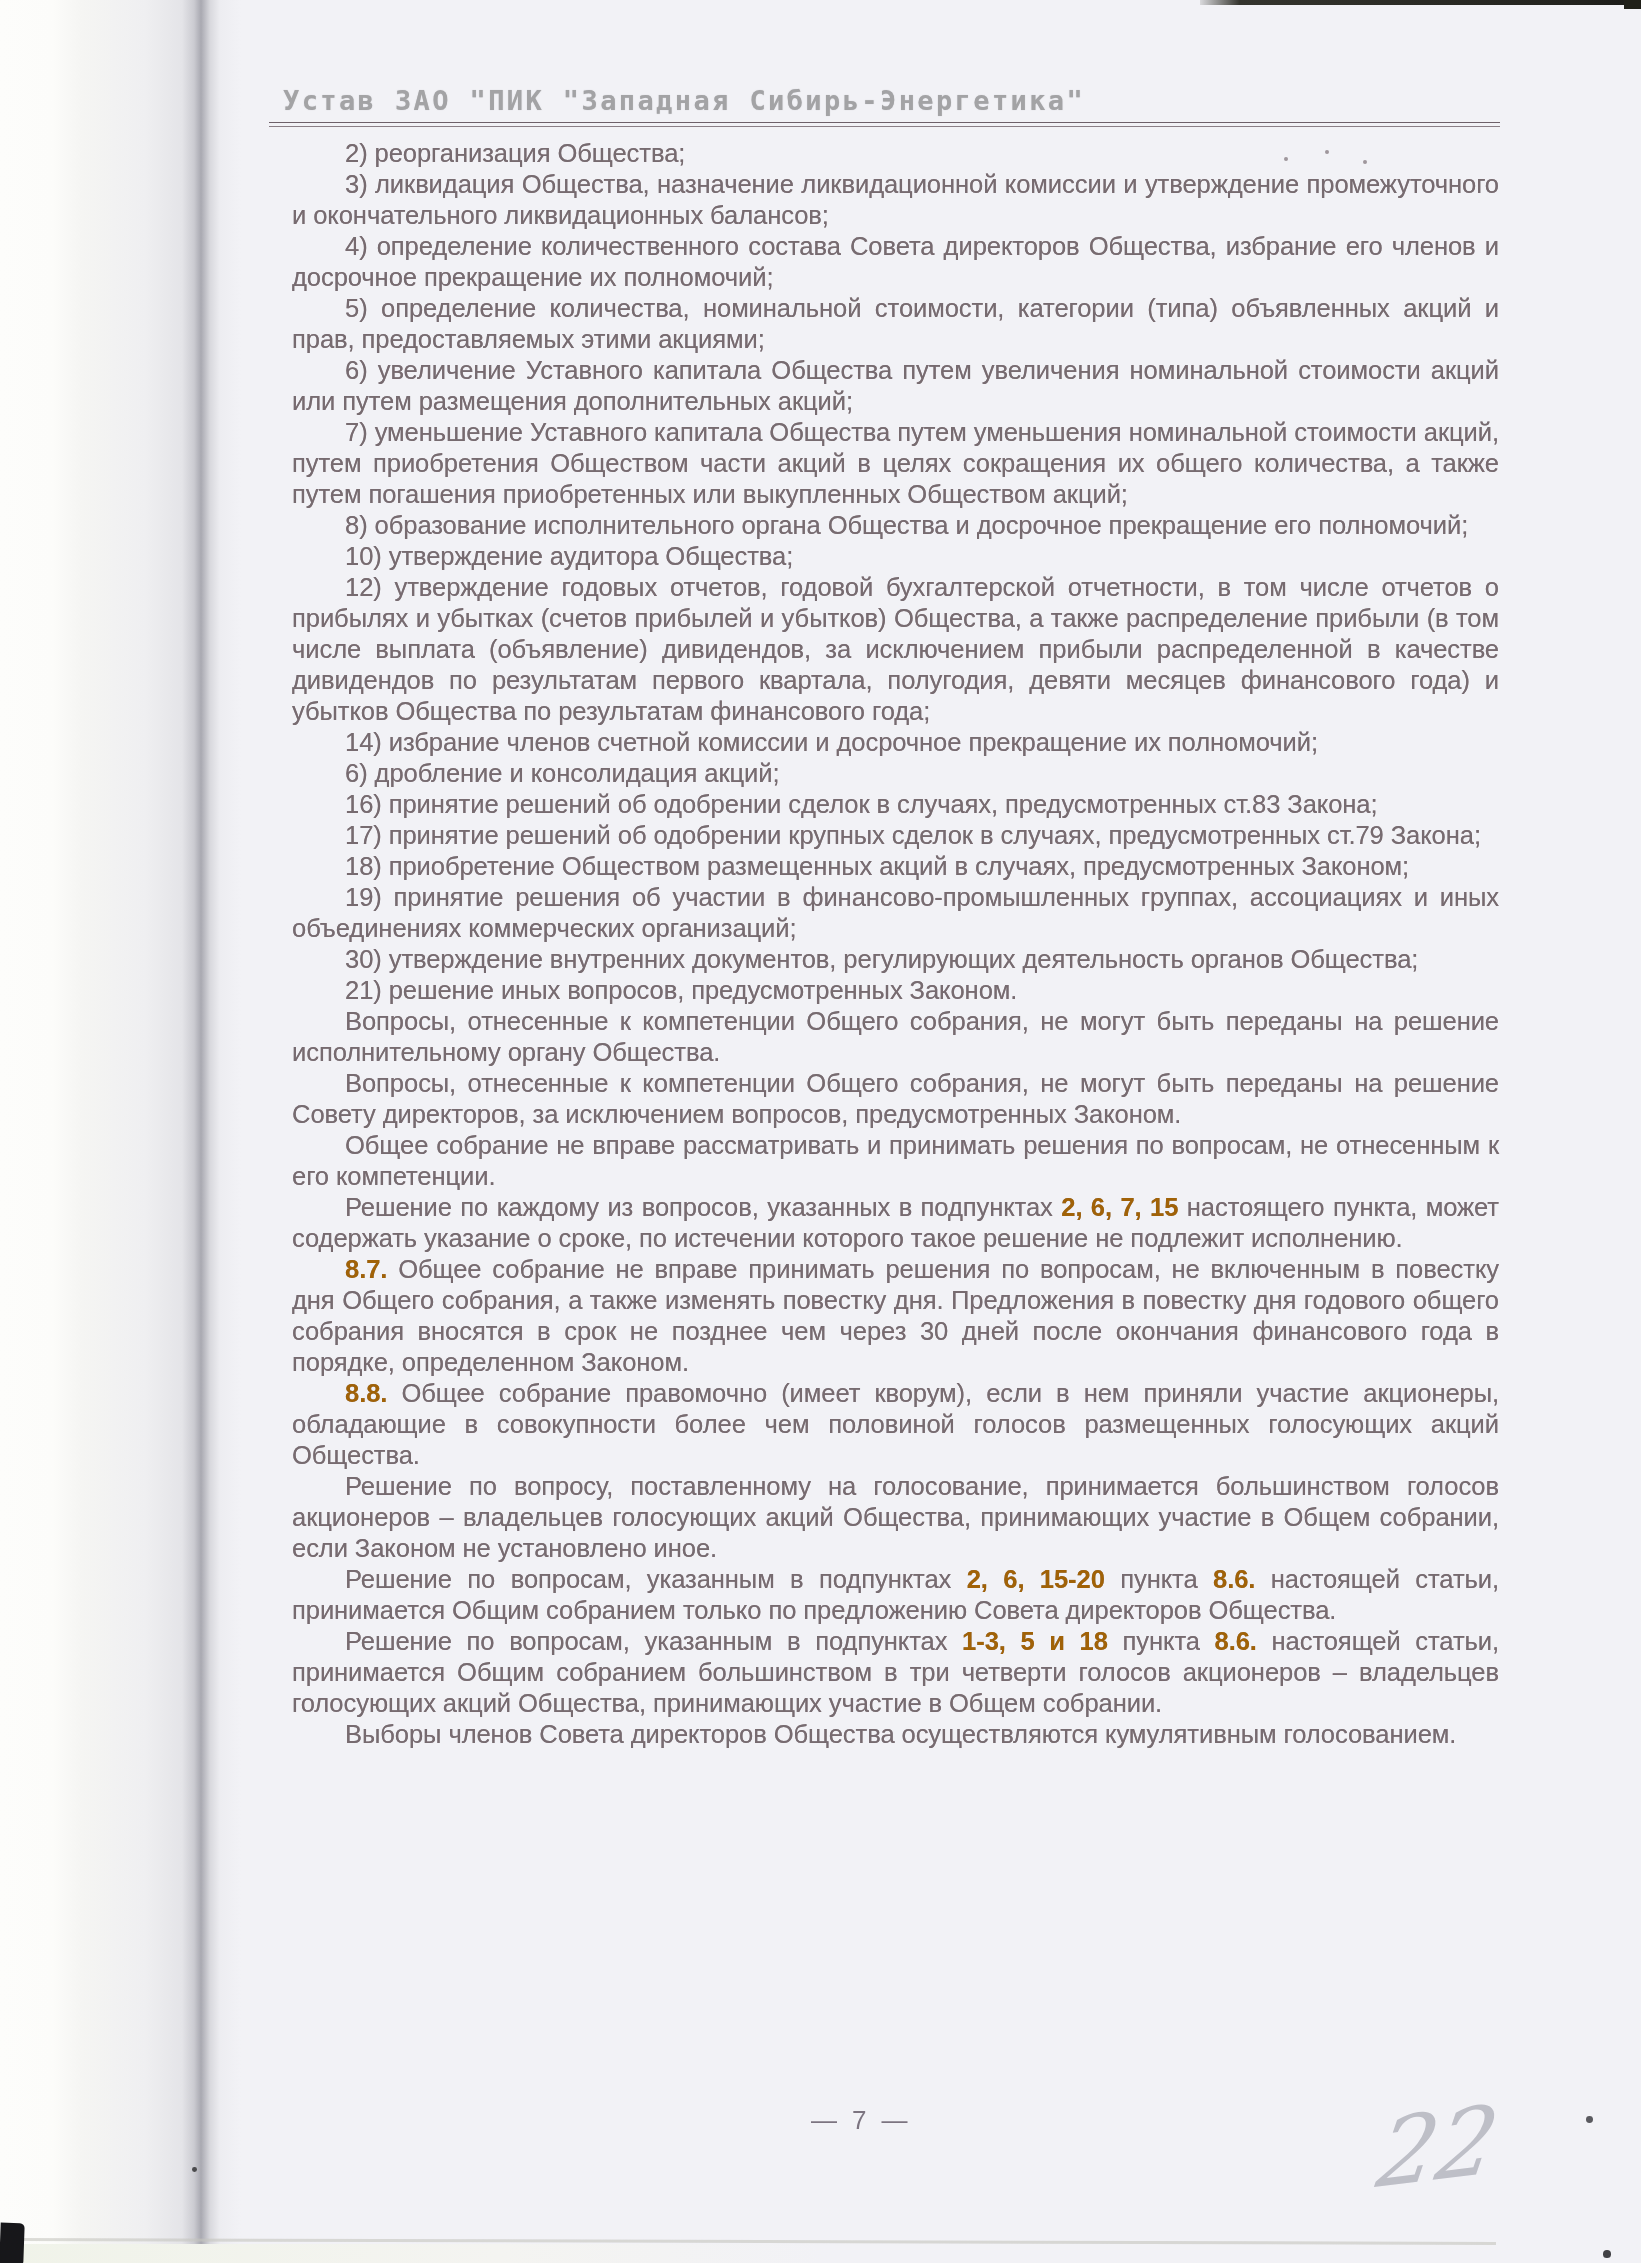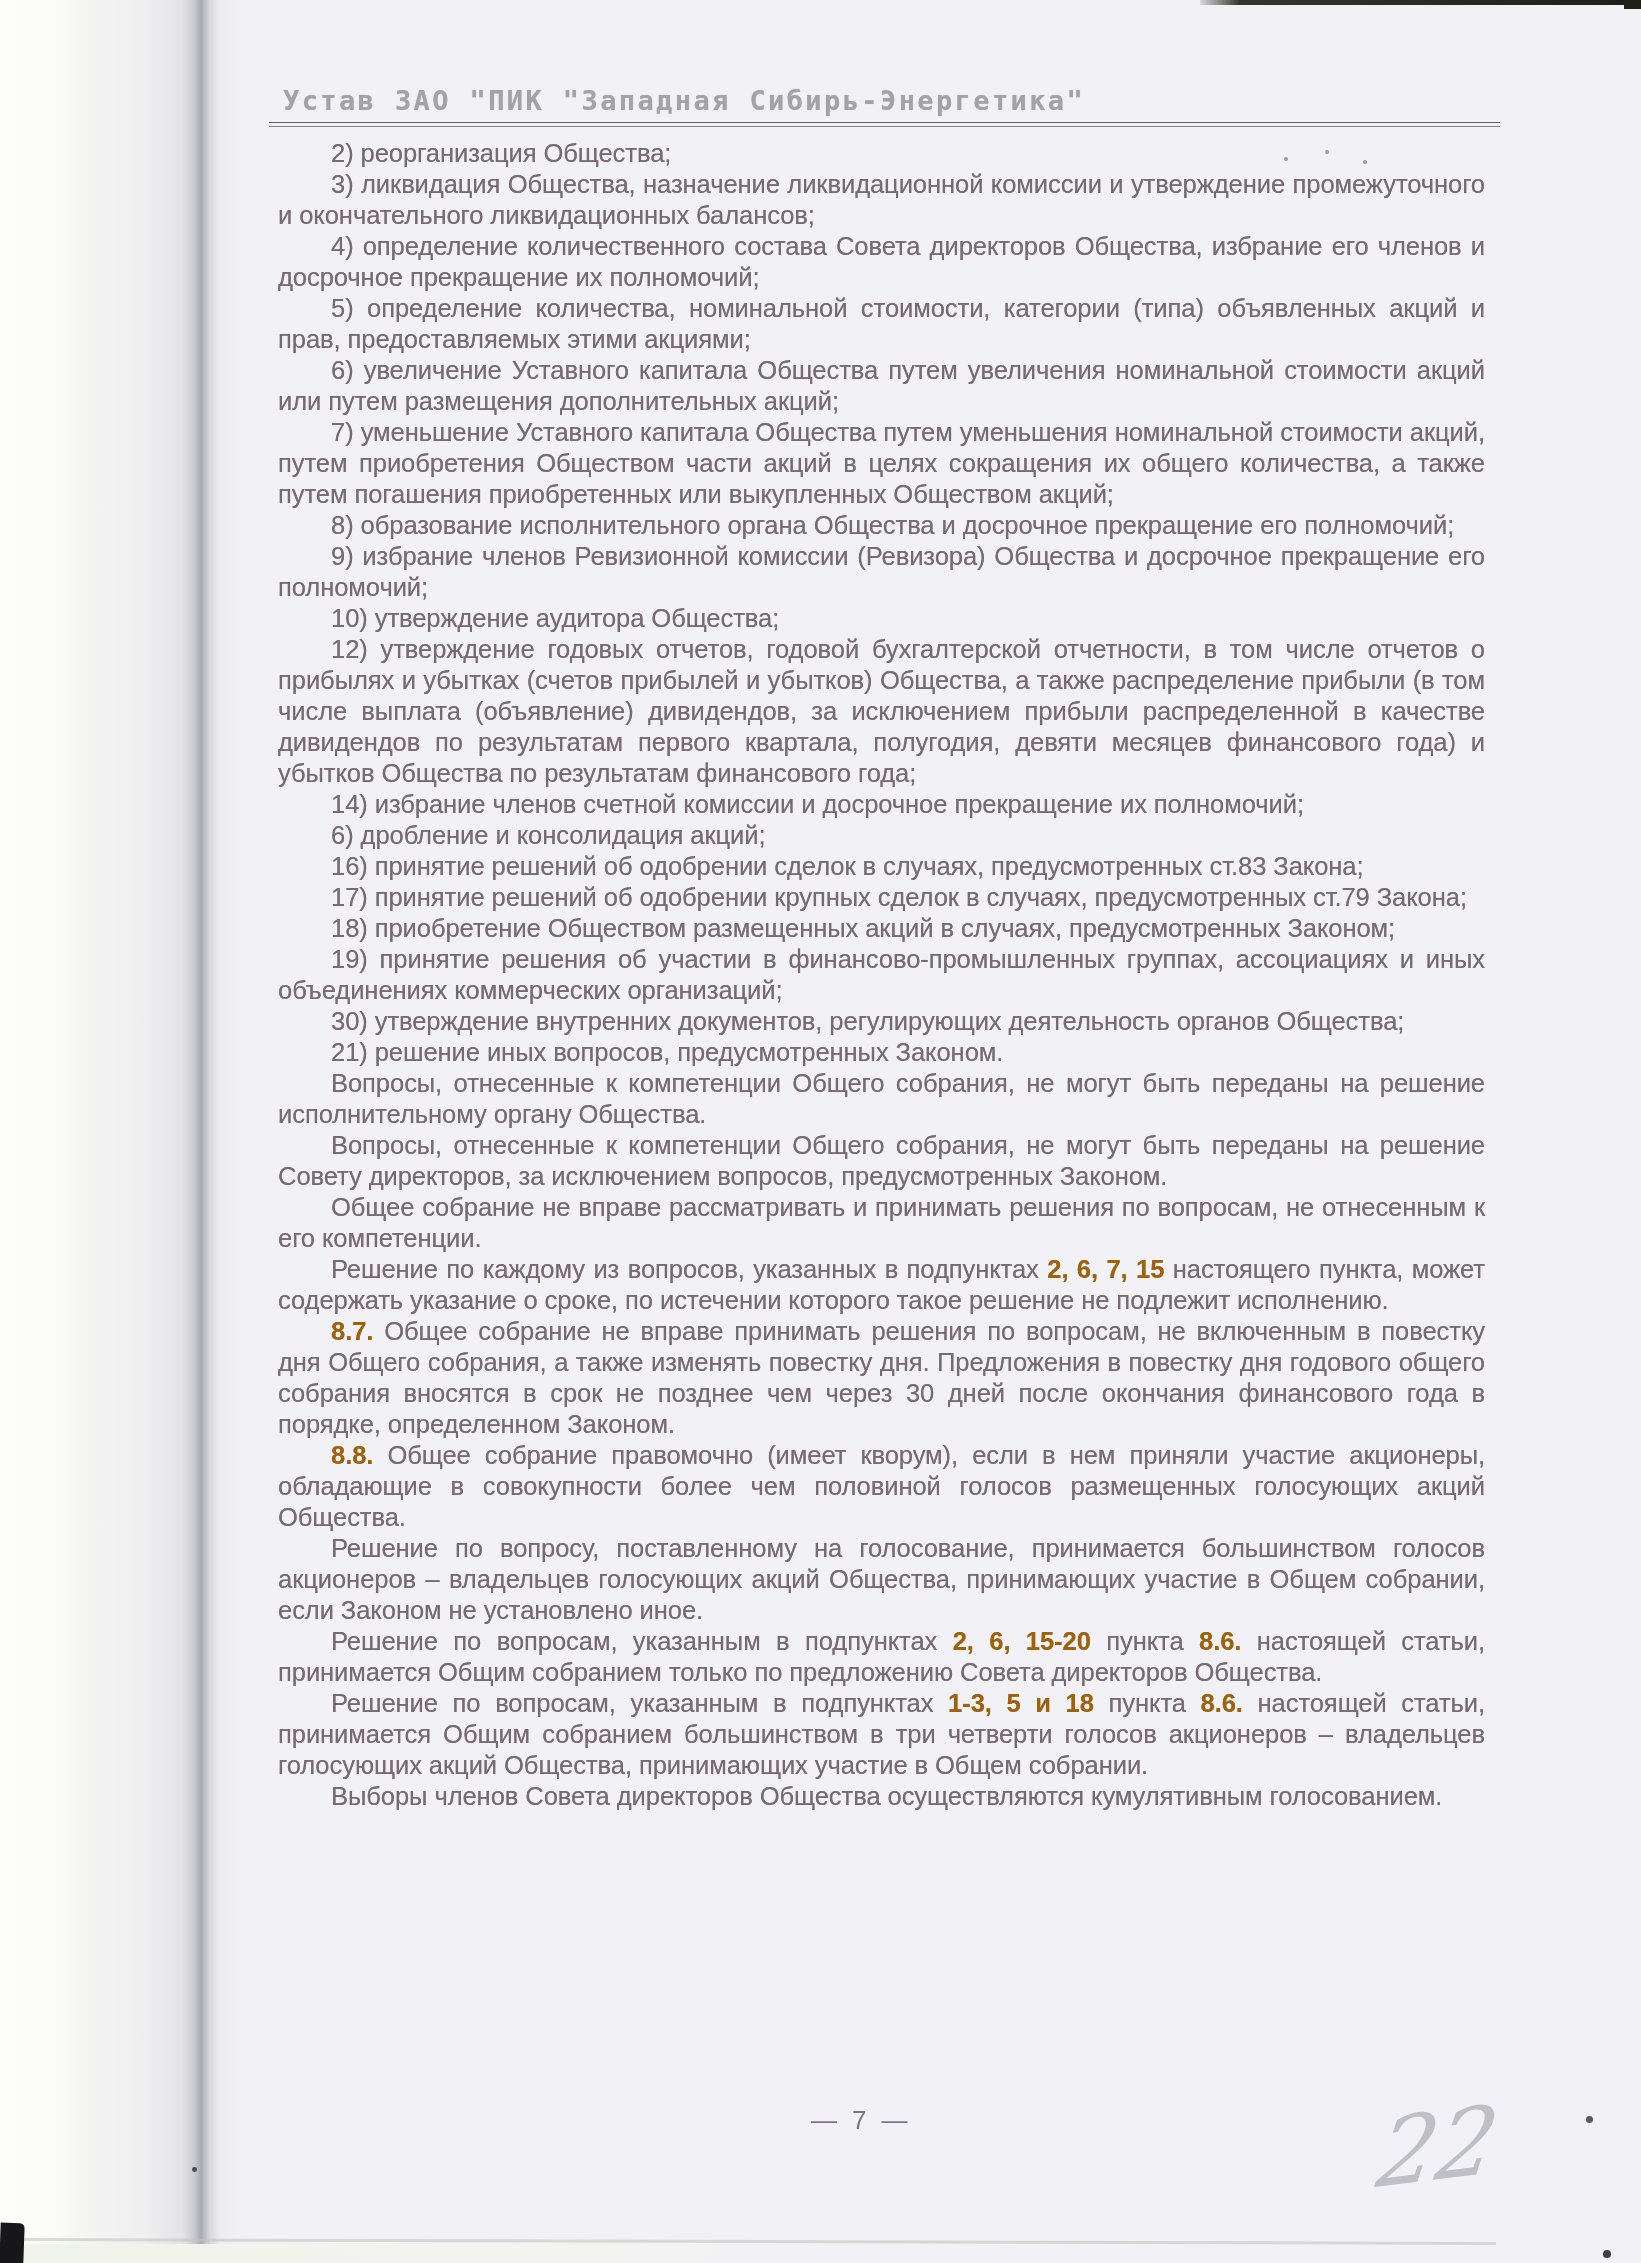--- a/index.html
+++ b/index.html
@@ -31,21 +31,21 @@
     font-family:"DejaVu Sans Mono","Liberation Mono",monospace;
     font-weight:bold;font-size:27px;letter-spacing:2.4px;
     color:#a3a3a5;white-space:nowrap;
     text-shadow:0 0 1px rgba(163,163,165,.55);
   }
   .header-rule{
     position:absolute;left:269px;top:122px;width:1231px;height:2.9px;
     border-top:1.9px solid #6e6169;border-bottom:1.9px solid #8a7f86;
   }
   .doc-body{
-    position:absolute;left:278px;top:138px;width:1207px;
+    position:absolute;left:292px;top:138px;width:1207px;
     color:#776b70;font-size:25.6px;line-height:31px;
     text-align:justify;letter-spacing:-0.1px;
     text-shadow:0 0 0.5px rgba(119,107,112,.7);
   }
   .doc-body p{margin:0;text-indent:53px;}
   .doc-body .b{font-weight:bold;color:#a16207;}
   .page-footer{
     position:absolute;left:811px;top:2105px;
     font-size:26px;letter-spacing:3.9px;color:#7c7480;white-space:nowrap;
   }
@@ -97,21 +97,20 @@
   <div class="dot-mark dm3"></div>
 
   <div class="doc-body">
       <p><span>2) реорганизация Общества;</span></p>
       <p><span>3) ликвидация Общества, назначение ликвидационной комиссии и утверждение промежуточного и окончательного ликвидационных балансов;</span></p>
       <p><span>4) определение количественного состава Совета директоров Общества, избрание его членов и досрочное прекращение их полномочий;</span></p>
       <p><span>5) определение количества, номинальной стоимости, категории (типа) объявленных акций и прав, предоставляемых этими акциями;</span></p>
       <p><span>6) увеличение Уставного капитала Общества путем увеличения номинальной стоимости акций или путем размещения дополнительных акций;</span></p>
       <p><span>7) уменьшение Уставного капитала Общества путем уменьшения номинальной стоимости акций, путем приобретения Обществом части акций в целях сокращения их общего количества, а также путем погашения приобретенных или выкупленных Обществом акций;</span></p>
       <p><span>8) образование исполнительного органа Общества и досрочное прекращение его полномочий;</span></p>
-      <p><span>9) избрание членов Ревизионной комиссии (Ревизора) Общества и досрочное прекращение его полномочий;</span></p>
       <p><span>10) утверждение аудитора Общества;</span></p>
       <p><span>12) утверждение годовых отчетов, годовой бухгалтерской отчетности, в том числе отчетов о прибылях и убытках (счетов прибылей и убытков) Общества, а также распределение прибыли (в том числе выплата (объявление) дивидендов, за исключением прибыли распределенной в качестве дивидендов по результатам первого квартала, полугодия, девяти месяцев финансового года) и убытков Общества по результатам финансового года;</span></p>
       <p><span>14) избрание членов счетной комиссии и досрочное прекращение их полномочий;</span></p>
       <p><span>6) дробление и консолидация акций;</span></p>
       <p><span>16) принятие решений об одобрении сделок в случаях, предусмотренных ст.83 Закона;</span></p>
       <p><span>17) принятие решений об одобрении крупных сделок в случаях, предусмотренных ст.79 Закона;</span></p>
       <p><span>18) приобретение Обществом размещенных акций в случаях, предусмотренных Законом;</span></p>
       <p><span>19) принятие решения об участии в финансово-промышленных группах, ассоциациях и иных объединениях коммерческих организаций;</span></p>
       <p><span>30) утверждение внутренних документов, регулирующих деятельность органов Общества;</span></p>
       <p><span>21) решение иных вопросов, предусмотренных Законом.</span></p>

